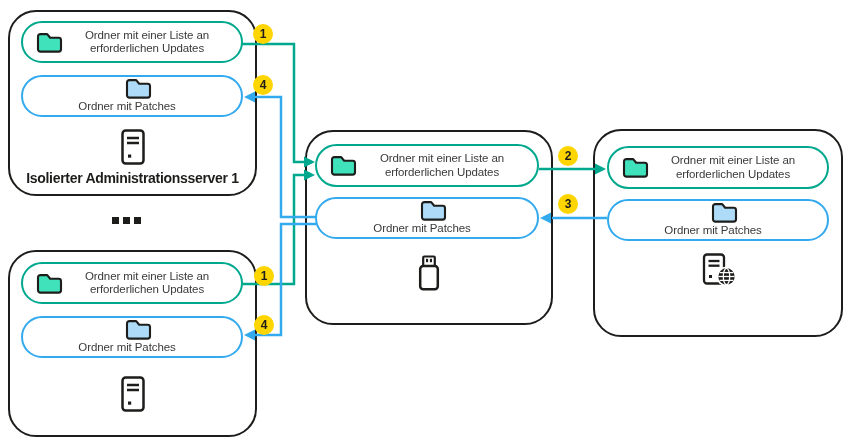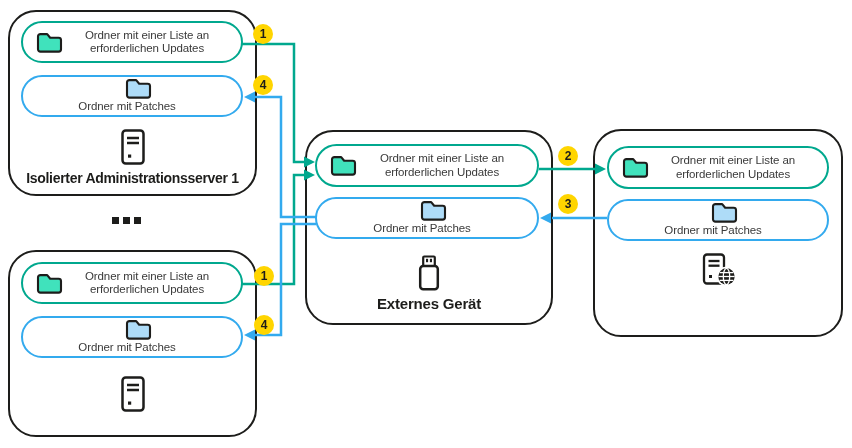--- a/index.html
+++ b/index.html
@@ -151,21 +151,20 @@
     </div>
     <div class="pill blue" style="left:8px;right:12px;top:65px;">
       <svg class="folder" width="27" height="23" viewBox="0 0 28 24">
           <use href="#i-folder"></use>
         </svg>
       <span class="ptext">Ordner mit Patches</span>
     </div>
     <svg class="node-icon" style="top:123px;" width="26" height="36" viewBox="0 0 26 36">
         <use href="#i-usb"></use>
       </svg>
-    <h3 class="title wrap" style="bottom:11px;">Externes Gerät</h3>
   </section>
 
   <section class="box" style="left:593px;top:129px;width:250px;height:208px;">
     <div class="pill green" style="left:12px;right:12px;top:15px;height:43px;">
       <svg class="folder" width="27" height="23" viewBox="0 0 28 24">
           <use href="#i-folder"></use>
         </svg>
       <span class="ptext">Ordner mit einer Liste an erforderlichen Updates</span>
     </div>
     <div class="pill blue" style="left:12px;right:12px;top:68px;">

